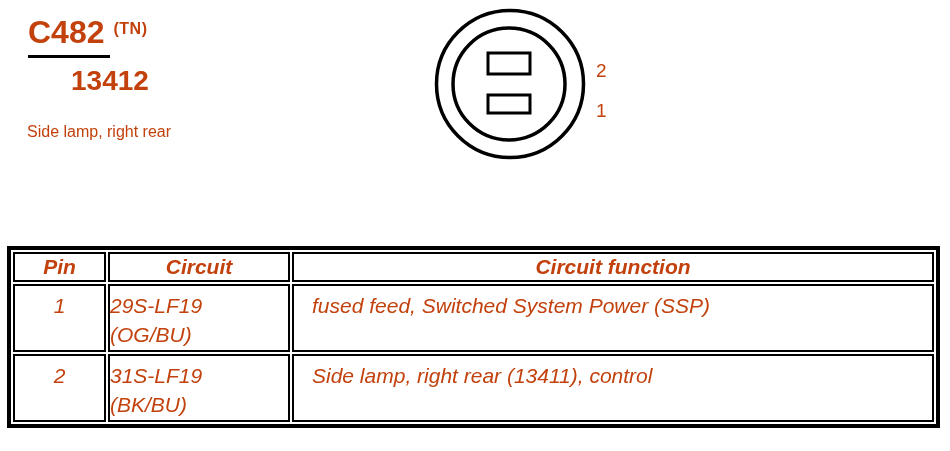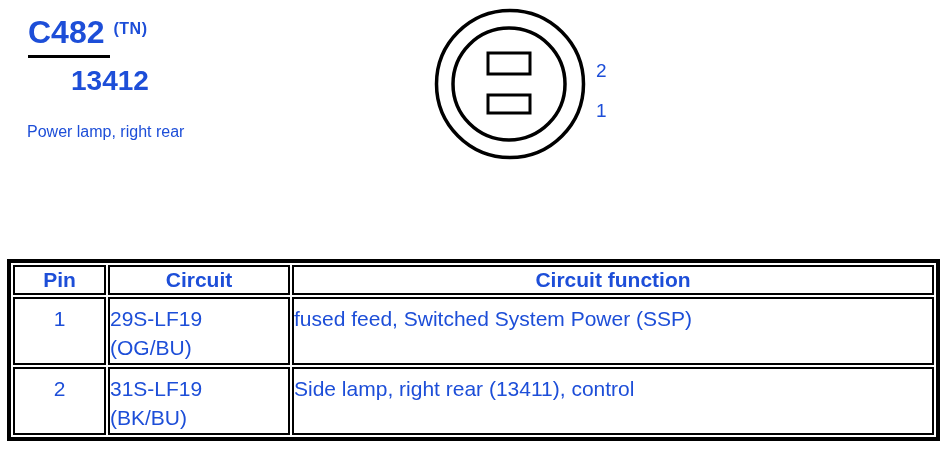--- a/index.html
+++ b/index.html
@@ -2,21 +2,21 @@
 <html><head>
 <meta charset="utf-8">
 <style>
   * { margin: 0; padding: 0; box-sizing: border-box; }
   html, body { background: #ffffff; }
   #page {
     position: relative;
     width: 950px;
     height: 451px;
     background: #ffffff;
-    color: #1d4ed8;
+    color: #c2410c;
     font-family: "Liberation Sans", sans-serif;
     overflow: hidden;
   }
 
   
   .connector-id-line {
     position: absolute;
     left: 28px;
     top: 16px;
     font-size: 32px;
@@ -82,27 +82,28 @@
     text-align: center;
     font-size: 17px;
     line-height: 1;
     white-space: nowrap;
   }
 
   
   table.pinout {
     position: absolute;
     left: 7px;
-    top: 259px;
+    top: 246px;
     width: 933px;
     table-layout: fixed;
     border: 4px solid #000000;
     border-collapse: separate;
     border-spacing: 2px;
     background: #ffffff;
+    font-style: italic;
   }
   table.pinout th,
   table.pinout td {
     border: 2px solid #000000;
     font-size: 21px;
     overflow: hidden;
   }
   table.pinout th {
     height: 30px;
     font-weight: bold;
@@ -111,34 +112,34 @@
     padding: 0 4px;
   }
   table.pinout td {
     height: 68px;
     vertical-align: top;
     padding-top: 5px;
     line-height: 29px;
   }
   td.cell-pin     { text-align: center; }
   td.cell-circuit { }
-  td.cell-function{ text-align: left; padding-left: 0; padding-right: 8px; }
+  td.cell-function{ text-align: left; padding-left: 18px; padding-right: 8px; }
 </style>
 </head>
 <body>
 
 <div id="page">
 
   <div class="connector-id-line">
     <span>C482</span><span class="color-code-sup">(TN)</span>
   </div>
   <div class="id-underline"></div>
   <div class="part-number">13412</div>
   <div class="description">
-    <div>Power lamp, right rear</div>
+    <div>Side lamp, right rear</div>
   </div>
 
   <svg class="connector-figure" viewBox="0 0 175 165">
     <circle cx="85" cy="82" r="73.5" fill="none" stroke="#000000" stroke-width="3.5"></circle>
     <circle cx="84" cy="82" r="56" fill="none" stroke="#000000" stroke-width="3.5"></circle>
     <rect x="63" y="51" width="42" height="21" fill="none" stroke="#000000" stroke-width="3"></rect>
     <rect x="63" y="93" width="42" height="18" fill="none" stroke="#000000" stroke-width="3"></rect>
   </svg>
   <div class="pin-label pin-label-top">2</div>
   <div class="pin-label pin-label-bottom">1</div>

